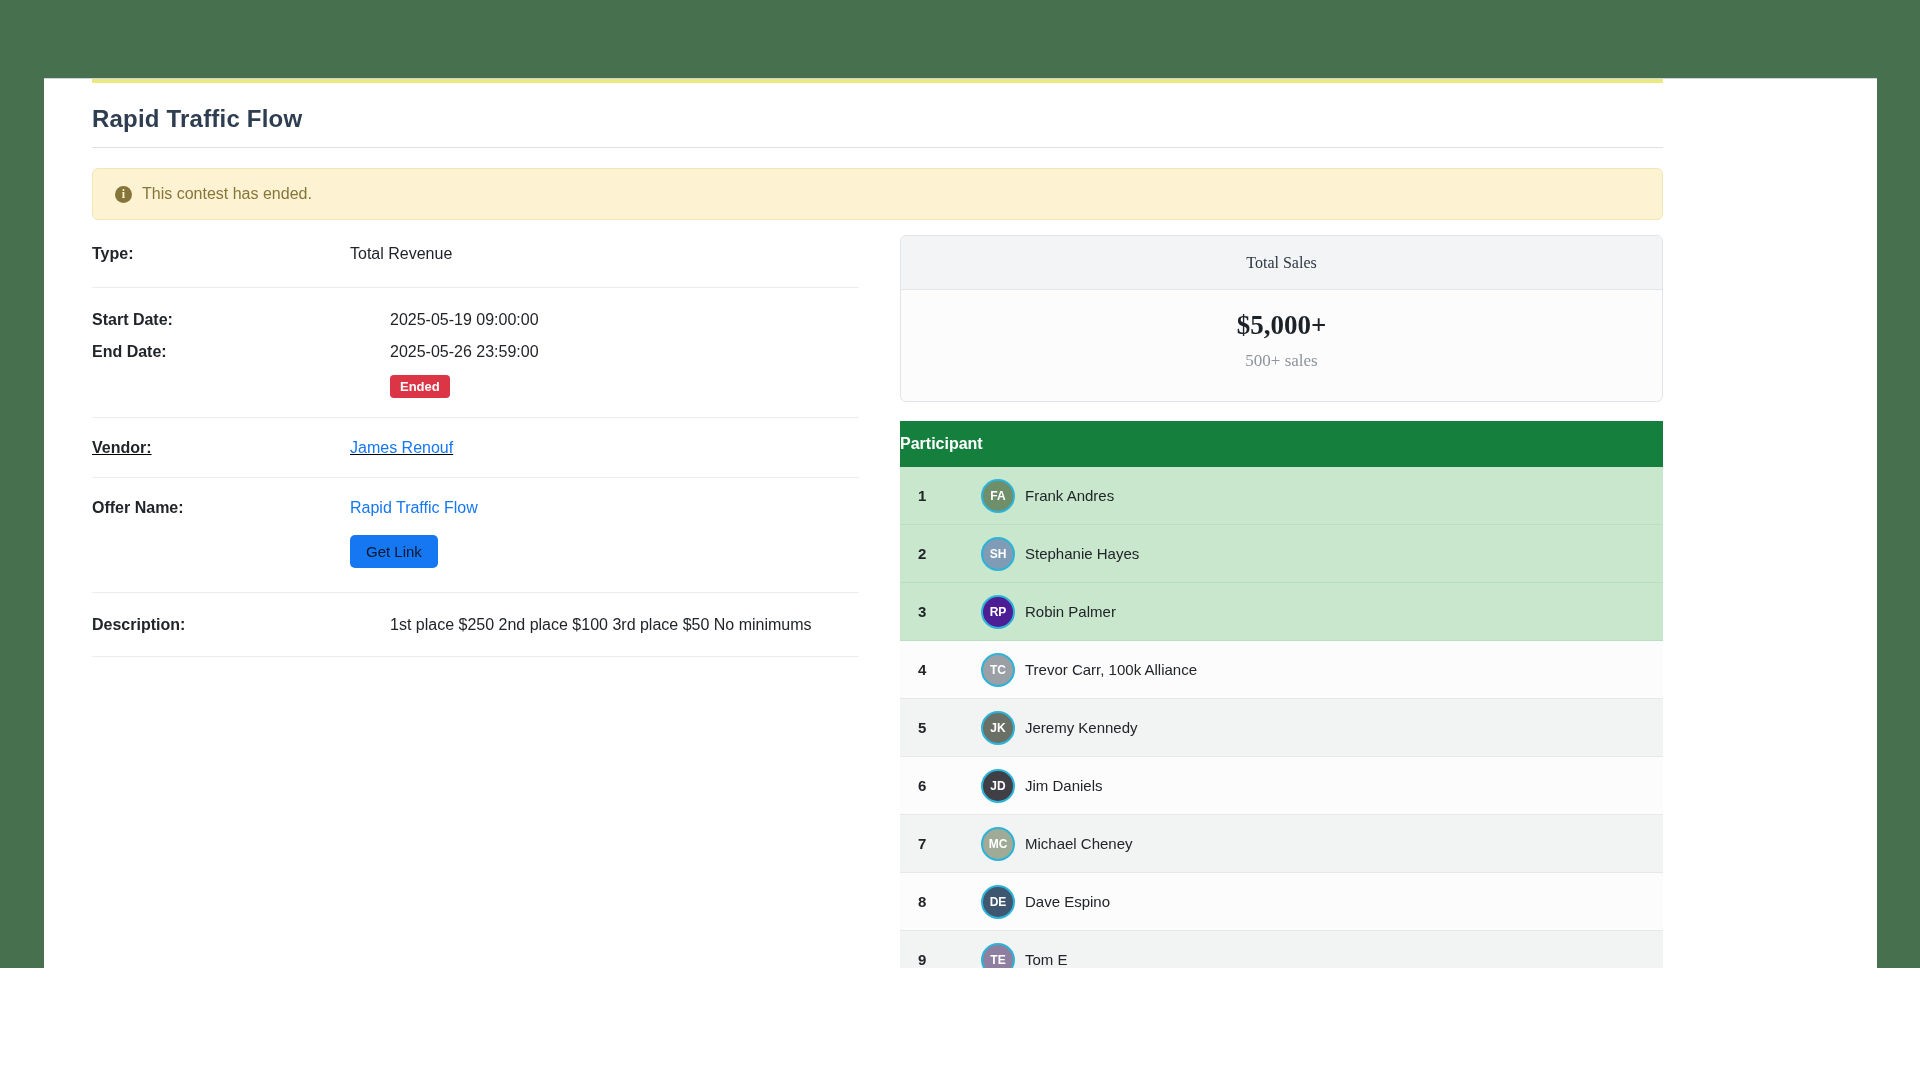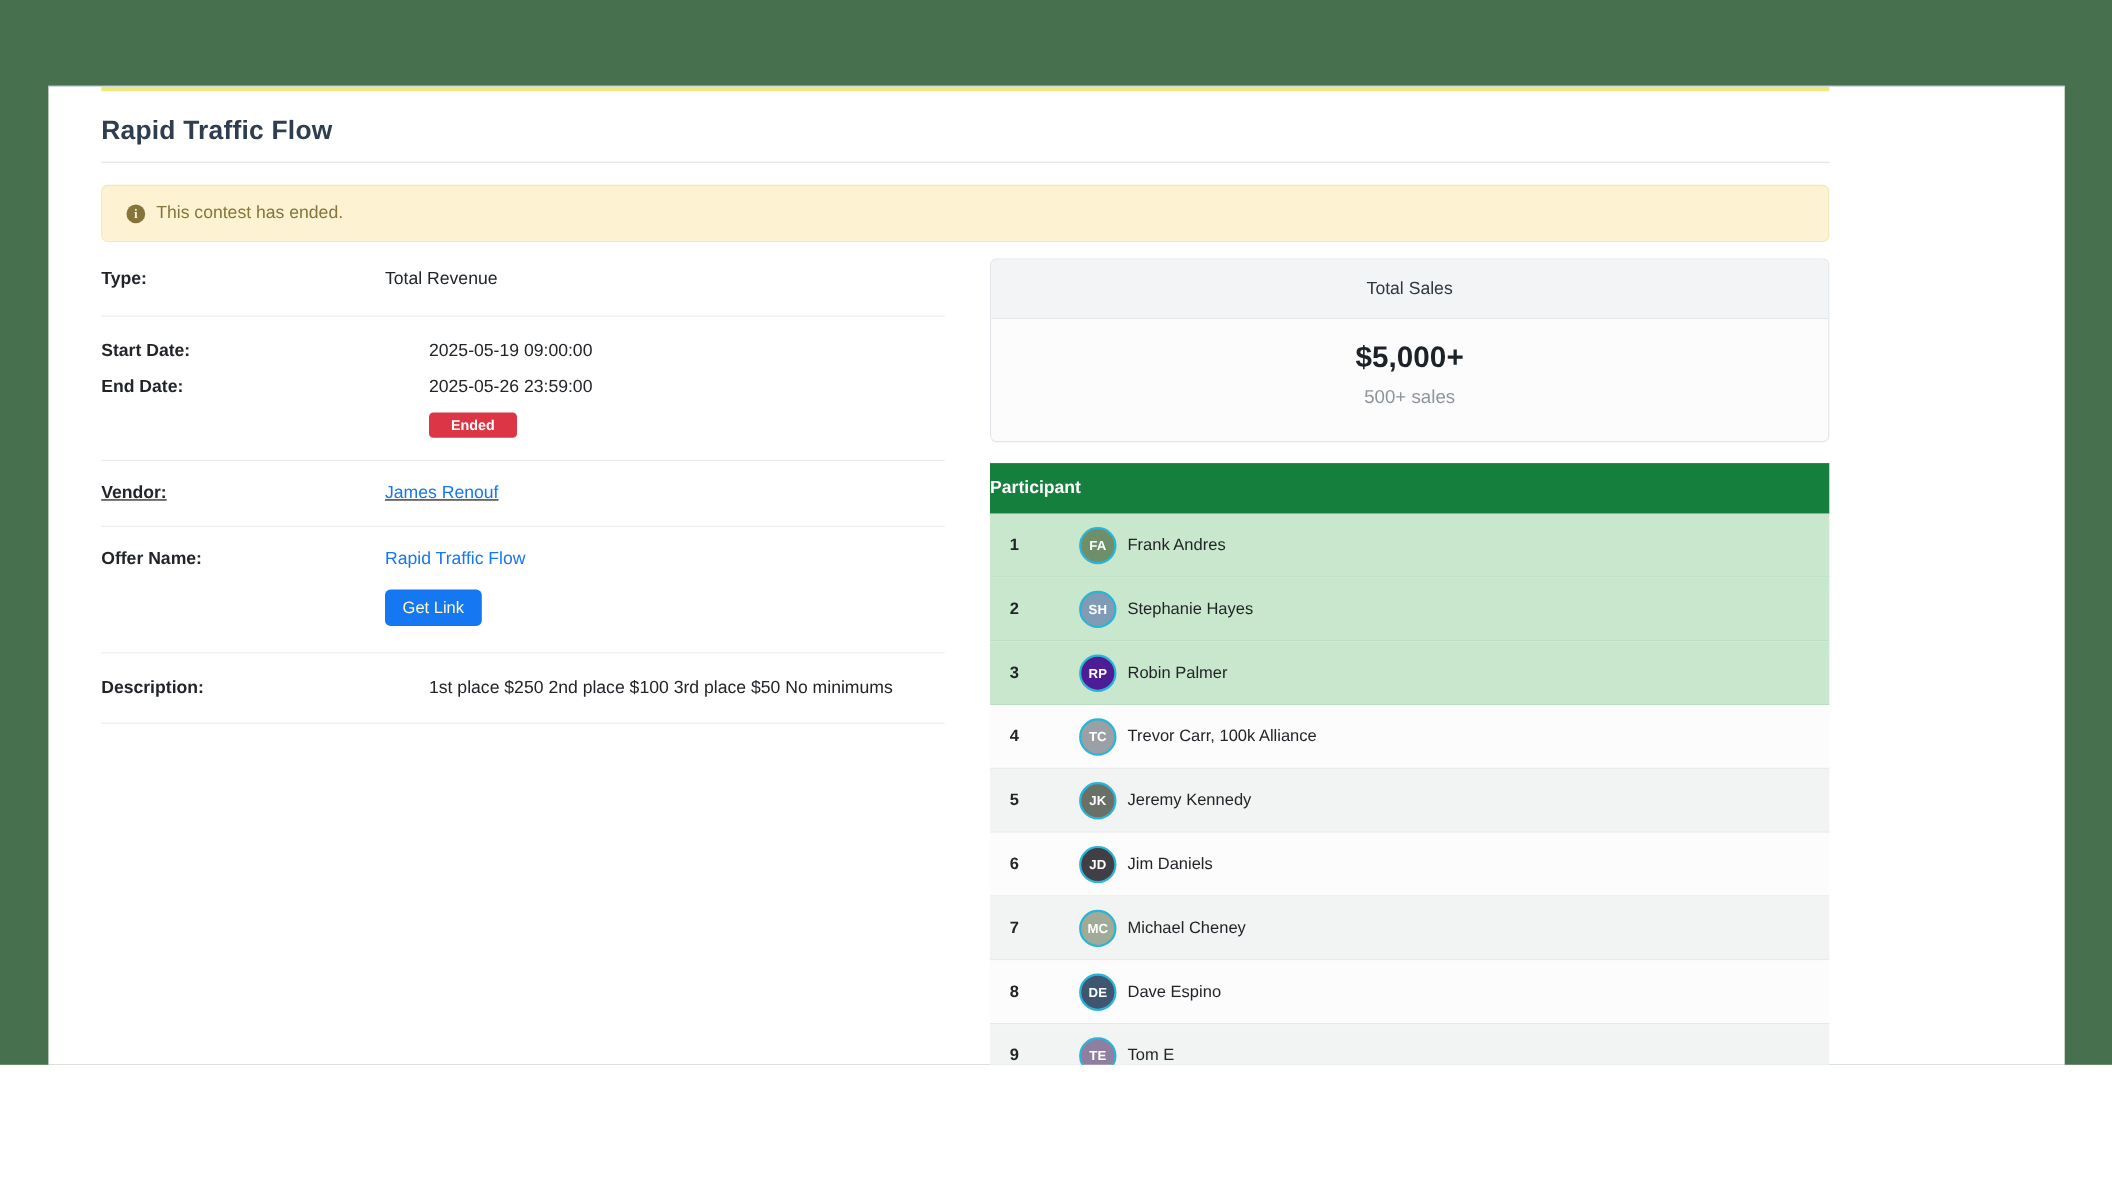--- a/index.html
+++ b/index.html
@@ -28,30 +28,30 @@
   .left-col { width:767px; }
   .right-col { width:763px; margin-left:auto; }
 
   .detail-row { display:flex; border-bottom:1px solid #ebedef; padding:20px 0; }
   .detail-row.no-pad-adjust { padding:18px 0;gap:40px; }
   .detail-label { width:258px; font-weight:bold; font-size:16px; color:#212529; line-height:27px; }
   .detail-value { font-size:16px; color:#212529; line-height:27px; }
   .detail-link { color:#1577f2; text-decoration:none; font-size:16px; line-height:27px;text-align:center; }
   .badge-ended {
     display:inline-block; margin-top:10px; background:#dc3545; color:#fff;
-    font-size:13px; font-weight:bold; padding:5px 20px; border-radius:4px; line-height:1;
+    font-size:13px; font-weight:bold; padding:5px 10px; border-radius:4px; line-height:1;
   }
   .btn-getlink {
-    display:inline-block; margin-top:14px; background:#1577f2; color:#fef9c3; border:none;
+    display:inline-block; margin-top:14px; background:#1577f2; color:#0f172a; border:none;
     font-size:15px; padding:8px 16px; border-radius:5px; cursor:pointer;
     font-family:"Liberation Sans", sans-serif;
   }
 
   .summary-card {
-    margin-top:15px; border:1px solid #e1e5e9; border-radius:6px; overflow:hidden; background:#fcfcfd;
+    margin-top:15px; border:1px solid #e1e5e9; border-radius:6px; overflow:hidden; background:#fcfcfd;font-family:Liberation Serif, serif;
   }
   .summary-card-header {
     height:54px; background:#f3f4f6; border-bottom:1px solid #e4e7ea;
     display:flex; align-items:center; justify-content:center;
     font-size:16px; color:#2f3742;
   }
   .summary-card-body { height:111px; text-align:center; padding-top:20px; }
   .summary-amount { font-size:27px; font-weight:bold; color:#1d2228; }
   .summary-subtext { margin-top:10px; font-size:17px; color:#8d949c; }
 

